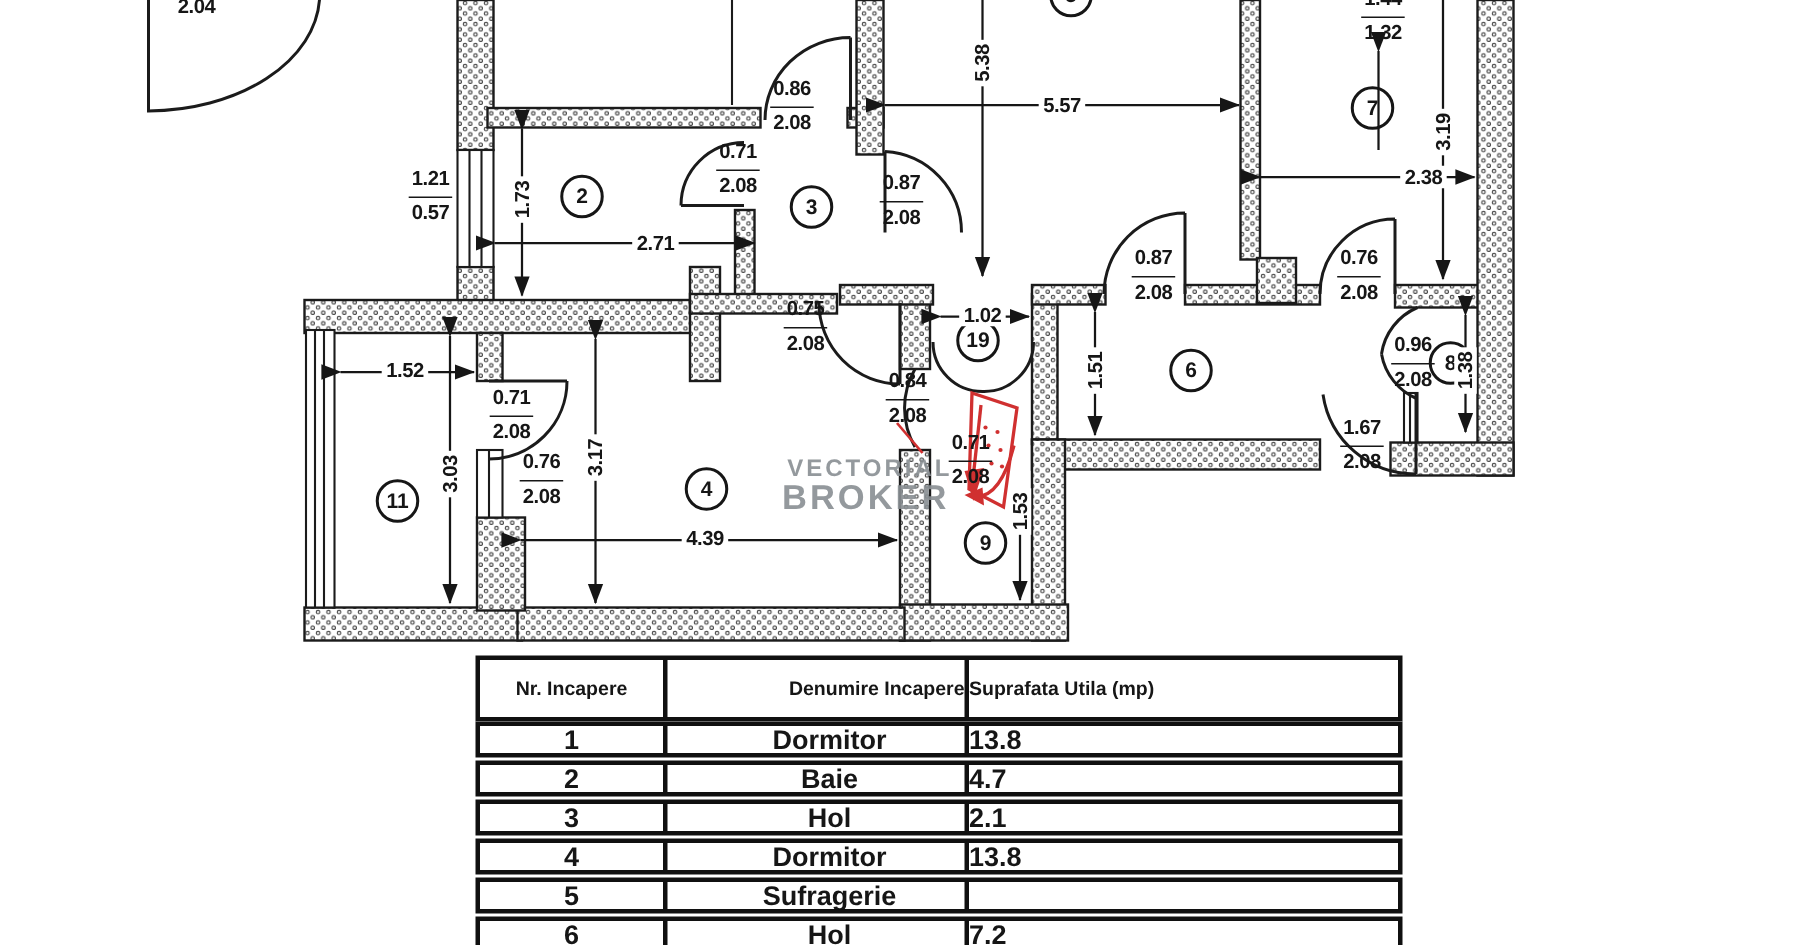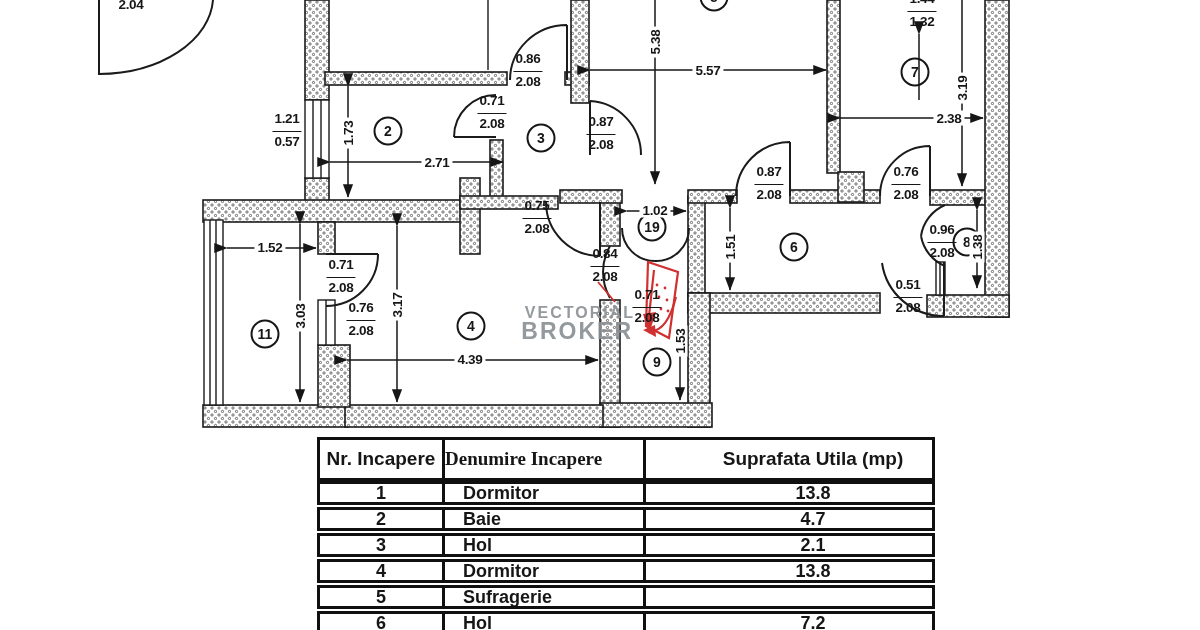--- a/index.html
+++ b/index.html
@@ -25,25 +25,25 @@
   .watermark{position:absolute;left:430px;top:303px;width:205px;text-align:right;
         color:#898f93;opacity:.9;font-weight:600;line-height:19px;}
   .watermark .w1{font-size:16px;letter-spacing:2px;}
   .watermark .w2{font-size:23px;letter-spacing:2px;padding-right:2px;}
 
   .areas-table{position:absolute;left:317px;top:437px;width:618px;}
   .t-row{display:flex;border:3px solid #101010;background:#fff;margin-top:2px;box-sizing:border-box;}
   .t-row:first-child{margin-top:0;}
   .t-cell{box-sizing:border-box;overflow:hidden;white-space:nowrap;}
   .c1{width:125px;border-right:3px solid #101010;text-align:center;}
-  .c2{width:201px;border-right:3px solid #101010;text-align:left;padding-left:18px;}
-  .c3{flex:1;text-align:center;padding-left:48px;}
+  .c2{width:201px;border-right:3px solid #101010;text-align:center;padding-left:18px;}
+  .c3{flex:1;text-align:left;}
   .t-head{height:44px;}
-  .t-head .t-cell{font-size:19px;font-weight:bold;line-height:38px;}
-  .t-head .c2{text-align:left;padding-left:0;font-family:Liberation Serif, serif;}
+  .t-head .t-cell{font-size:13px;font-weight:bold;line-height:38px;}
+  .t-head .c2{text-align:right;padding-left:0;}
   .t-data{height:24px;}
   .t-data .t-cell{font-size:18px;font-weight:bold;line-height:18px;}
 </style>
 </head>
 <body>
 
 <div id="stage">
 
   <div id="plan">
     <svg width="1200" height="440" viewBox="0 0 1200 440">
@@ -213,21 +213,21 @@
         </div>
         <div class="frac" style="left: 926px; top: 221px; margin-left: 16px;">
           <span class="top">0.96</span>
           <span class="bot">2.08</span>
         </div>
         <div class="frac" style="left: 605px; top: 245px;">
           <span class="top">0.84</span>
           <span class="bot">2.08</span>
         </div>
         <div class="frac" style="left: 908px; top: 276px;">
-          <span class="top">0.51</span>
+          <span class="top">1.67</span>
           <span class="bot">2.08</span>
         </div>
         <div class="frac" style="left: 341px; top: 256px;">
           <span class="top">0.71</span>
           <span class="bot">2.08</span>
         </div>
         <div class="frac" style="left: 361px; top: 299px;">
           <span class="top">0.76</span>
           <span class="bot">2.08</span>
         </div>

